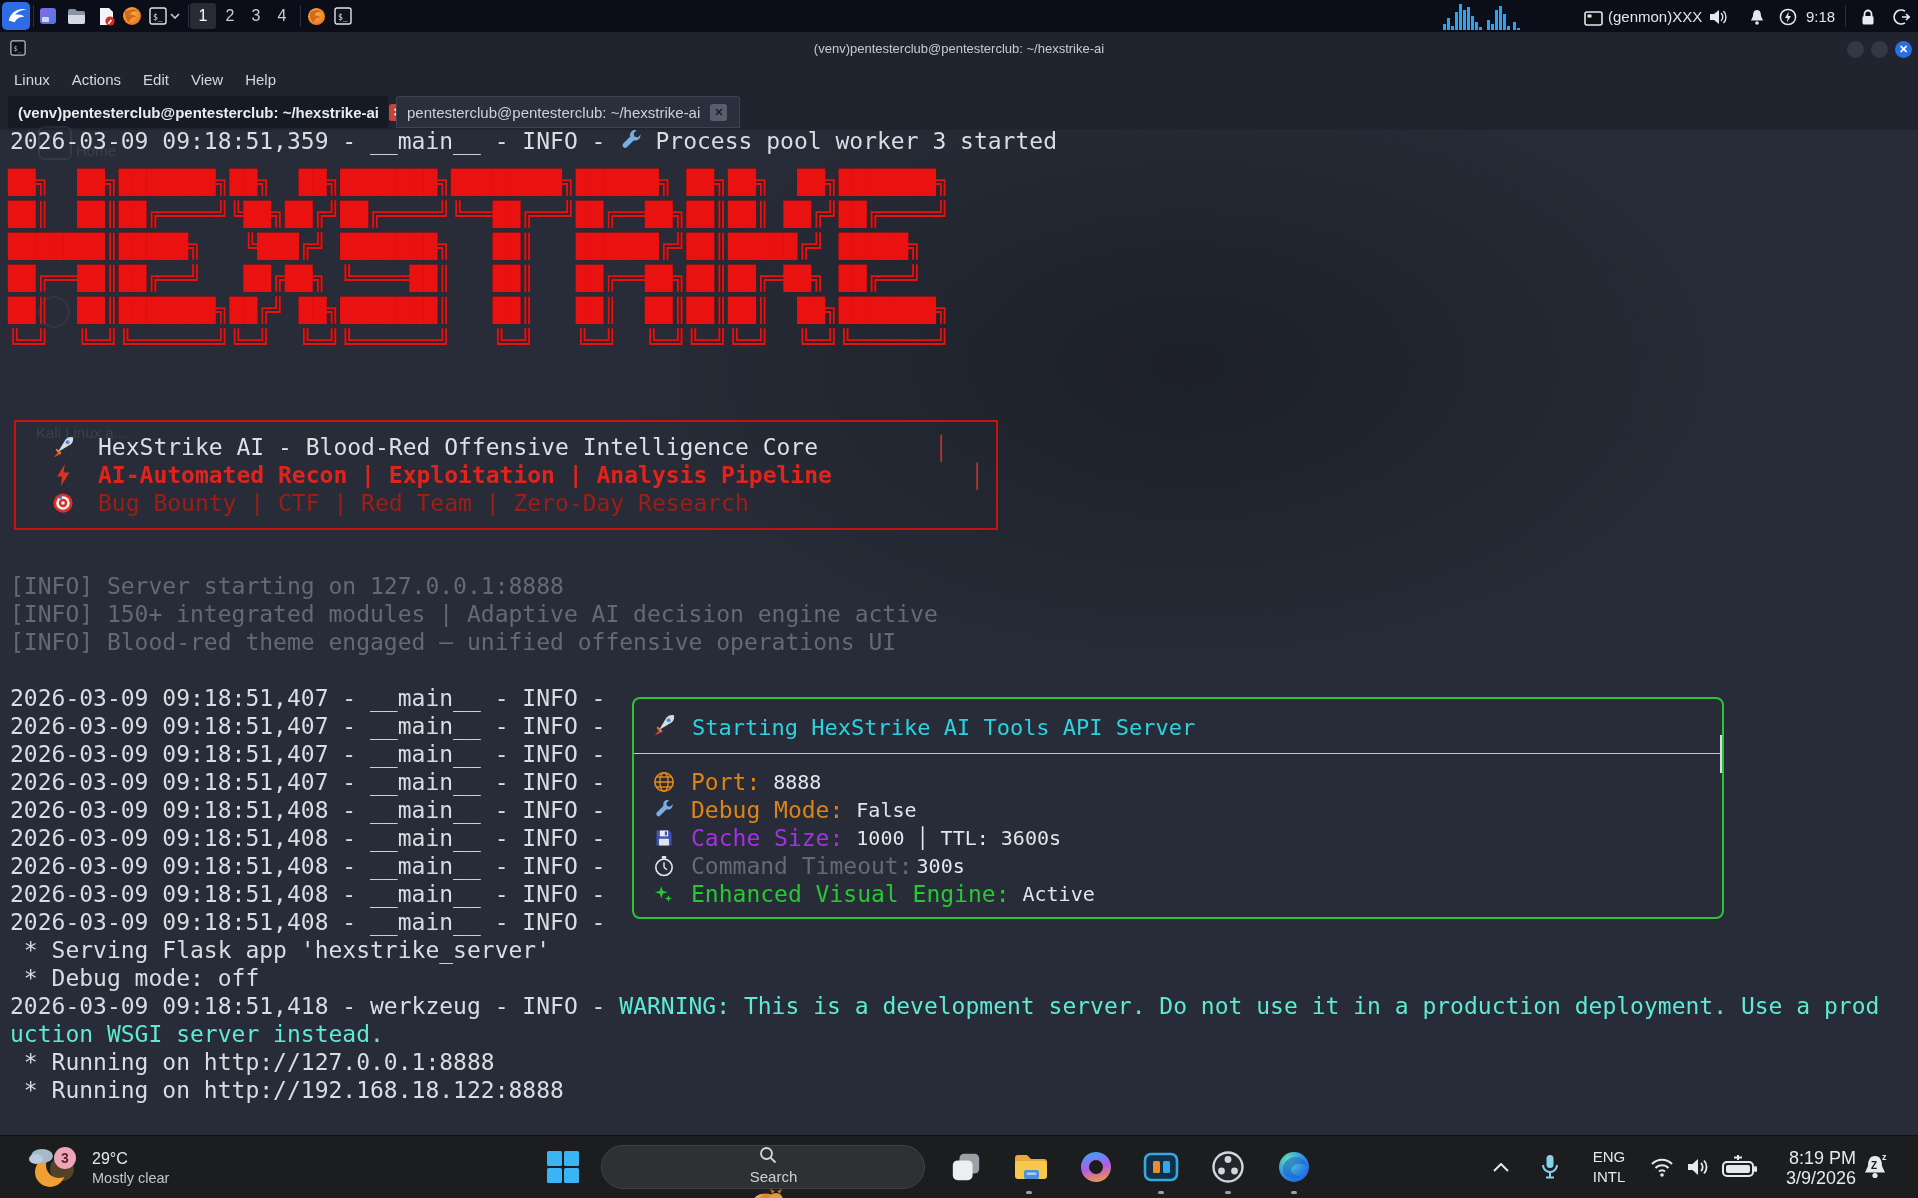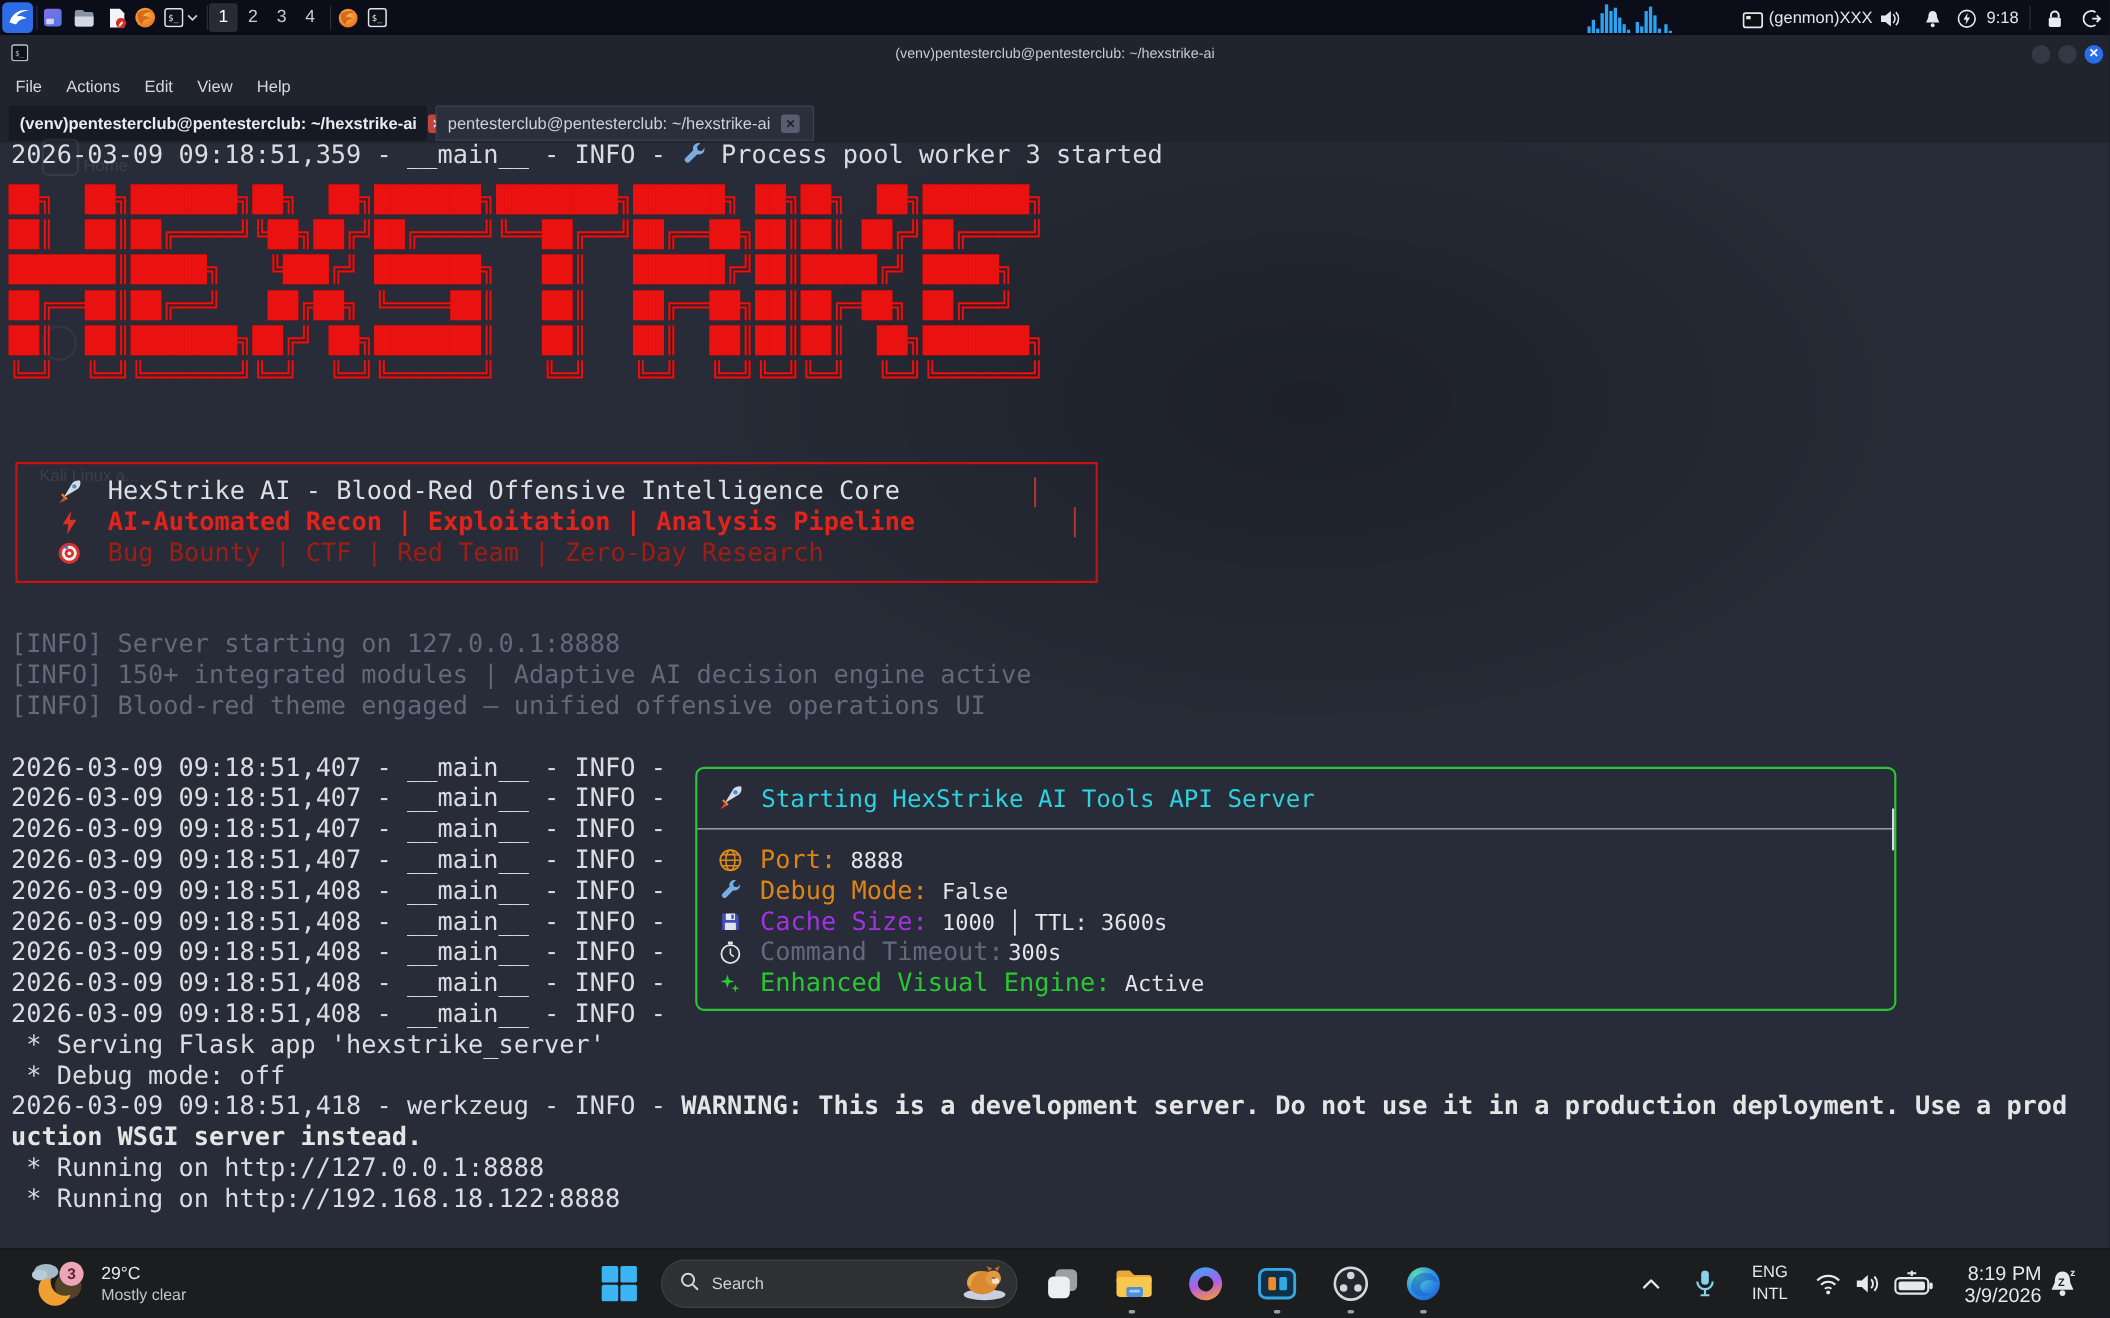--- a/index.html
+++ b/index.html
@@ -54,27 +54,27 @@
   #gb-tick{position:absolute;right:0px;top:36px;width:2px;height:38px;background:#d8dce2;}
   #gb-rows{position:absolute;left:0;top:69px;width:100%;}
   .gb-row{display:flex;align-items:center;height:28px;padding-left:17px;}
   .gb-ico{width:26px;display:flex;justify-content:center;flex:0 0 auto;}
   .gb-label{margin-left:14px;font-family:"DejaVu Sans Mono",monospace;font-size:23px;white-space:pre;}
   .gb-val{margin-left:13px;font-family:"DejaVu Sans Mono",monospace;font-size:20px;color:#e2e5ea;white-space:pre;}
   .lbl-orange{color:#de8414;}
   .lbl-purple{color:#a233e0;}
   .lbl-dim{color:#626a77;}
   .lbl-green{color:#28c832;}
-  .warn{color:#e5e5e5;font-weight:bold;}
+  .warn{color:#5eead4;font-weight:normal;}
 
   
   #taskbar{position:absolute;left:0;top:1135px;width:1918px;height:63px;background:#1b1d1f;border-top:1px solid #101112;box-sizing:border-box;}
   .tb-ico{position:absolute;top:11px;width:40px;height:40px;display:flex;align-items:center;justify-content:center;border-radius:5px;}
   .run-dot{position:absolute;top:55px;width:6px;height:3px;border-radius:2px;background:#9aa0a6;}
-  #search-pill{position:absolute;left:601px;top:9px;width:324px;height:44px;background:#2f3033;border:1px solid #404245;border-radius:22px;display:flex;align-items:center;box-sizing:border-box;padding:0 6px 0 16px;}
+  #search-pill{position:absolute;left:601px;top:9px;width:324px;height:44px;background:#2f3033;border:1px solid #404245;border-radius:22px;display:flex;align-items:center;box-sizing:border-box;padding:0 6px 0 16px;flex-direction:column;}
   #search-label{color:#cfd2d5;font-size:15px;margin-left:11px;flex:1;}
   #weather{position:absolute;left:24px;top:0;height:63px;display:flex;align-items:center;}
   #weather-texts{margin-left:14px;}
   #weather-temp{color:#e8e9ea;font-size:16px;line-height:20px;}
   #weather-desc{color:#c2c6ca;font-size:14.5px;line-height:18px;}
   #weather-badge{position:absolute;left:26px;top:3px;width:22px;height:22px;border-radius:50%;background:#eda6b8;color:#5c2430;font-size:14px;font-weight:bold;display:flex;align-items:center;justify-content:center;}
   #lang{position:absolute;left:1586px;top:11px;width:46px;text-align:center;color:#e6e8ea;font-size:15px;line-height:20px;}
   #clock{position:absolute;left:1756px;top:12px;width:100px;text-align:right;color:#e6e8ea;font-size:18px;line-height:20px;}
 </style>
 </head>
@@ -230,21 +230,21 @@
           <text x="4" y="12.5" font-family="DejaVu Sans Mono, monospace" font-size="8" fill="#b9bec8">$_</text>
         </svg>
     </div>
     <div id="win-title">(venv)pentesterclub@pentesterclub: ~/hexstrike-ai</div>
     <div class="winc" style="left:1847px"></div>
     <div class="winc" style="left:1871px"></div>
     <div class="winc close" style="left:1895px">✕</div>
   </div>
 
   <div id="menubar">
-    <span class="menu-item">File</span>
+    <span class="menu-item">Linux</span>
     <span class="menu-item">Actions</span>
     <span class="menu-item">Edit</span>
     <span class="menu-item">View</span>
     <span class="menu-item">Help</span>
   </div>
 
   <div id="tabbar">
     <div class="tab" id="tab-active">
       <span class="tab-label">(venv)pentesterclub@pentesterclub: ~/hexstrike-ai</span>
       <span class="tab-close red">✕</span>

